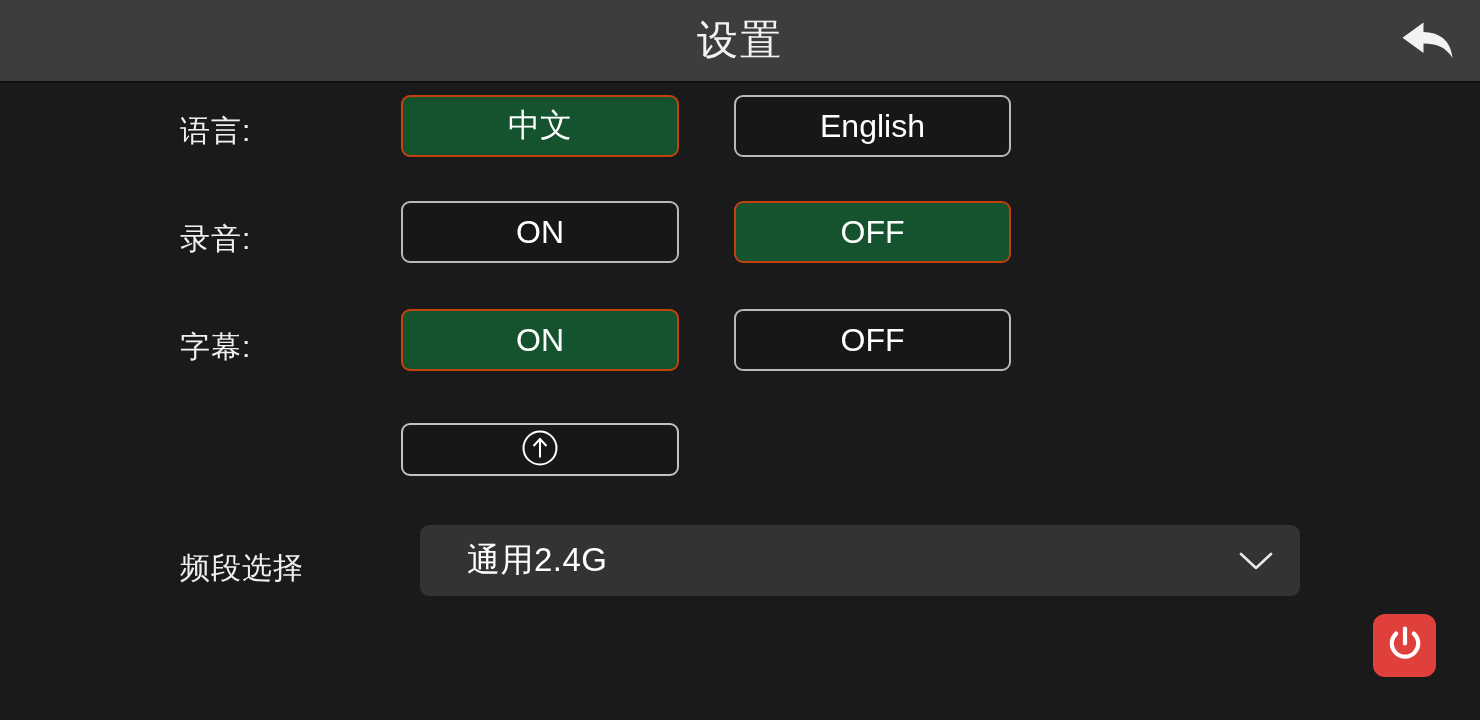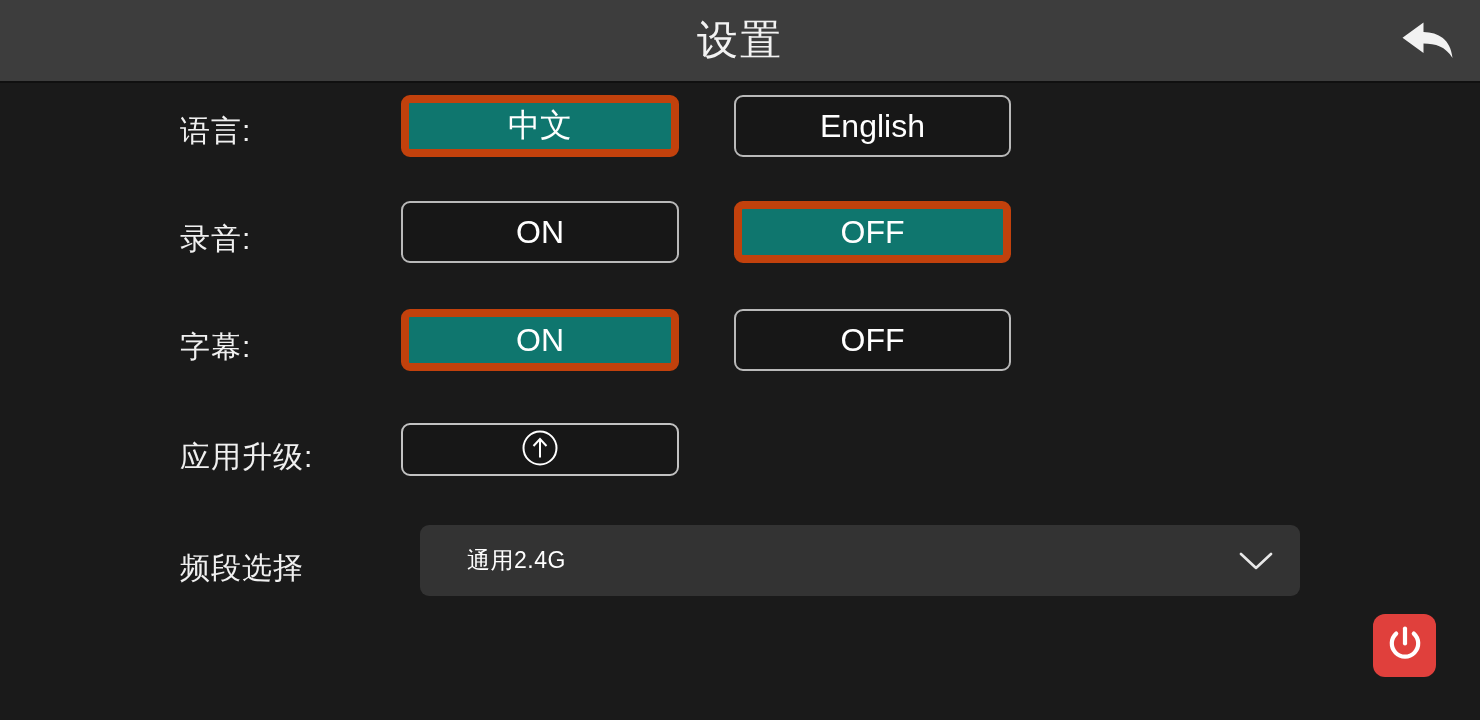--- a/index.html
+++ b/index.html
@@ -85,22 +85,22 @@
     font-size: 32px;
     cursor: pointer;
     user-select: none;
   }
   .opt-btn.off {
     background: #171717;
     border: 2px solid #b9b9b9;
     color: #ffffff;
   }
   .opt-btn.on {
-    background: #0f766e;
-    border: 8px solid #c2410c;
+    background: #14532d;
+    border: 2px solid #c2410c;
     color: #ffffff;
   }
   .slot-a { left: 401px; width: 278px; }
   .slot-b { left: 706px; width: 277px; margin-left: 28px; }
 
   
   #upgrade-btn {
     position: absolute;
     left: 401px;
     width: 278px;
@@ -125,21 +125,21 @@
     border-radius: 9px;
     box-sizing: border-box;
     display: flex;
     align-items: center;
     cursor: pointer;
   }
   #band-value {
     position: absolute;
     left: 47px;
     color: #ffffff;
-    font-size: 23px;
+    font-size: 33px;
     letter-spacing: 0.5px;
   }
   #band-chevron {
     position: absolute;
     right: 22px;
     top: 50%;
     transform: translateY(-50%);
     width: 44px;
     height: 44px;
     display: flex;
@@ -202,21 +202,20 @@
     <div class="row-label" style="top:30px;">字幕:</div>
     <div class="opt-btn on slot-a" style="top:12px;">
       <span>ON</span>
     </div>
     <div class="opt-btn off slot-b" style="top:12px;">
       <span>OFF</span>
     </div>
   </div>
 
   <div class="row" style="top:322px; height:115px;">
-    <div class="row-label" style="top:32px;">应用升级:</div>
     <div id="upgrade-btn" style="top:18px;">
       <span>
         <svg width="40" height="40" viewBox="0 0 40 40" aria-hidden="true">
           <circle cx="20" cy="20" r="16.5" fill="none" stroke="#ffffff" stroke-width="2"></circle>
           <line x1="20" y1="29.5" x2="20" y2="11.5" stroke="#ffffff" stroke-width="2"></line>
           <polyline points="13.5,18 20,11 26.5,18" fill="none" stroke="#ffffff" stroke-width="2" stroke-linecap="butt" stroke-linejoin="miter"></polyline>
         </svg>
       </span>
     </div>
   </div>

